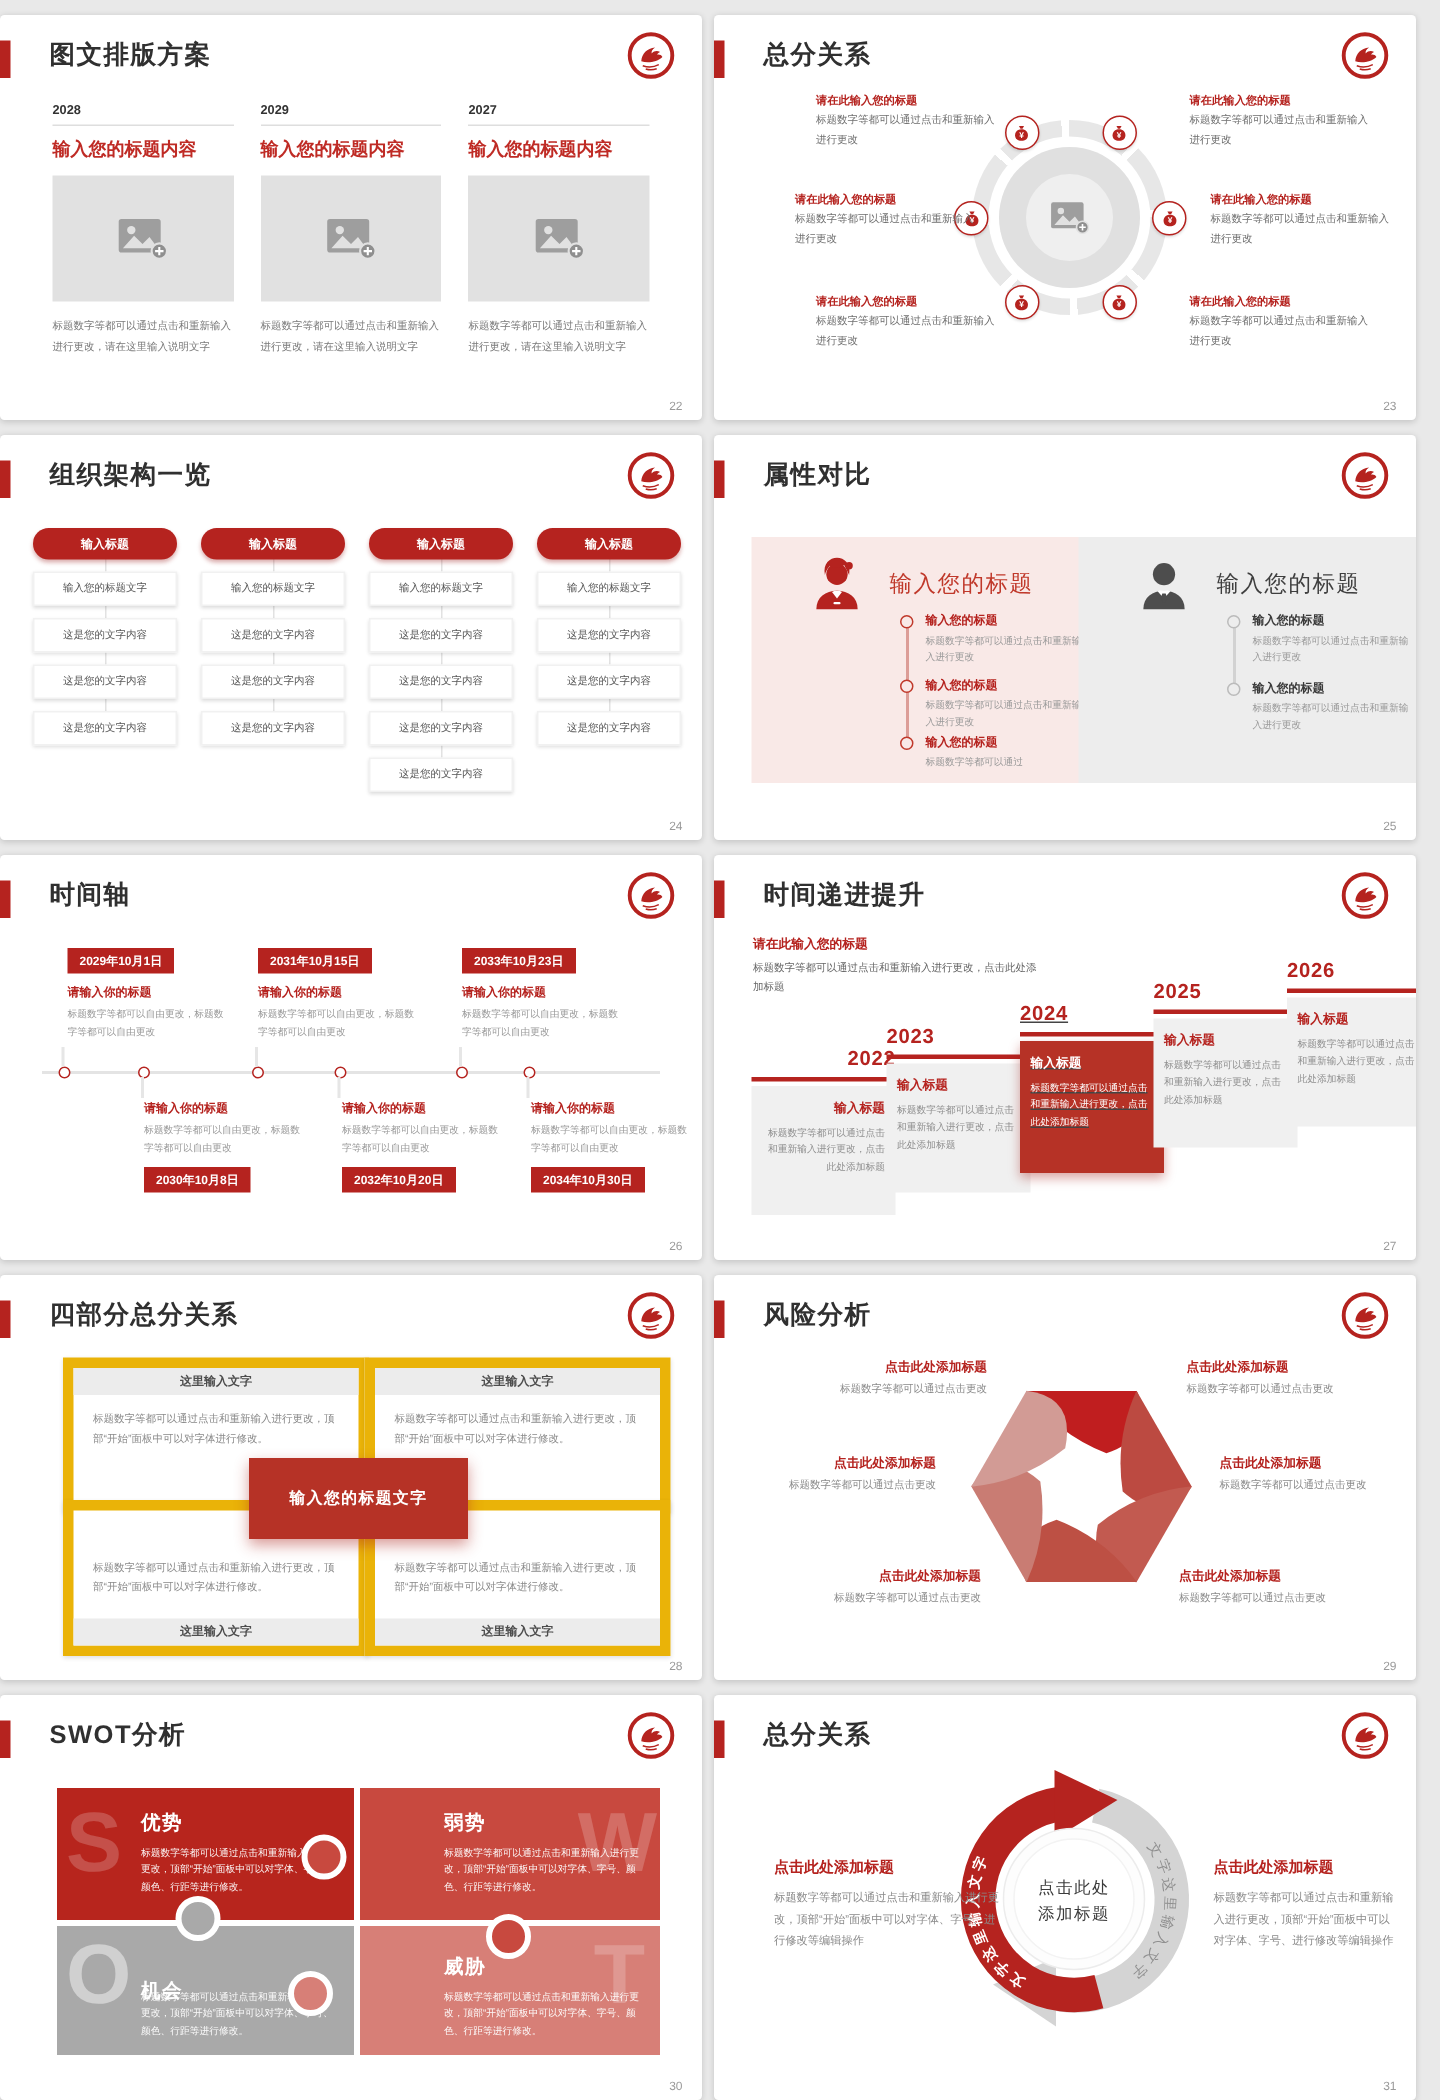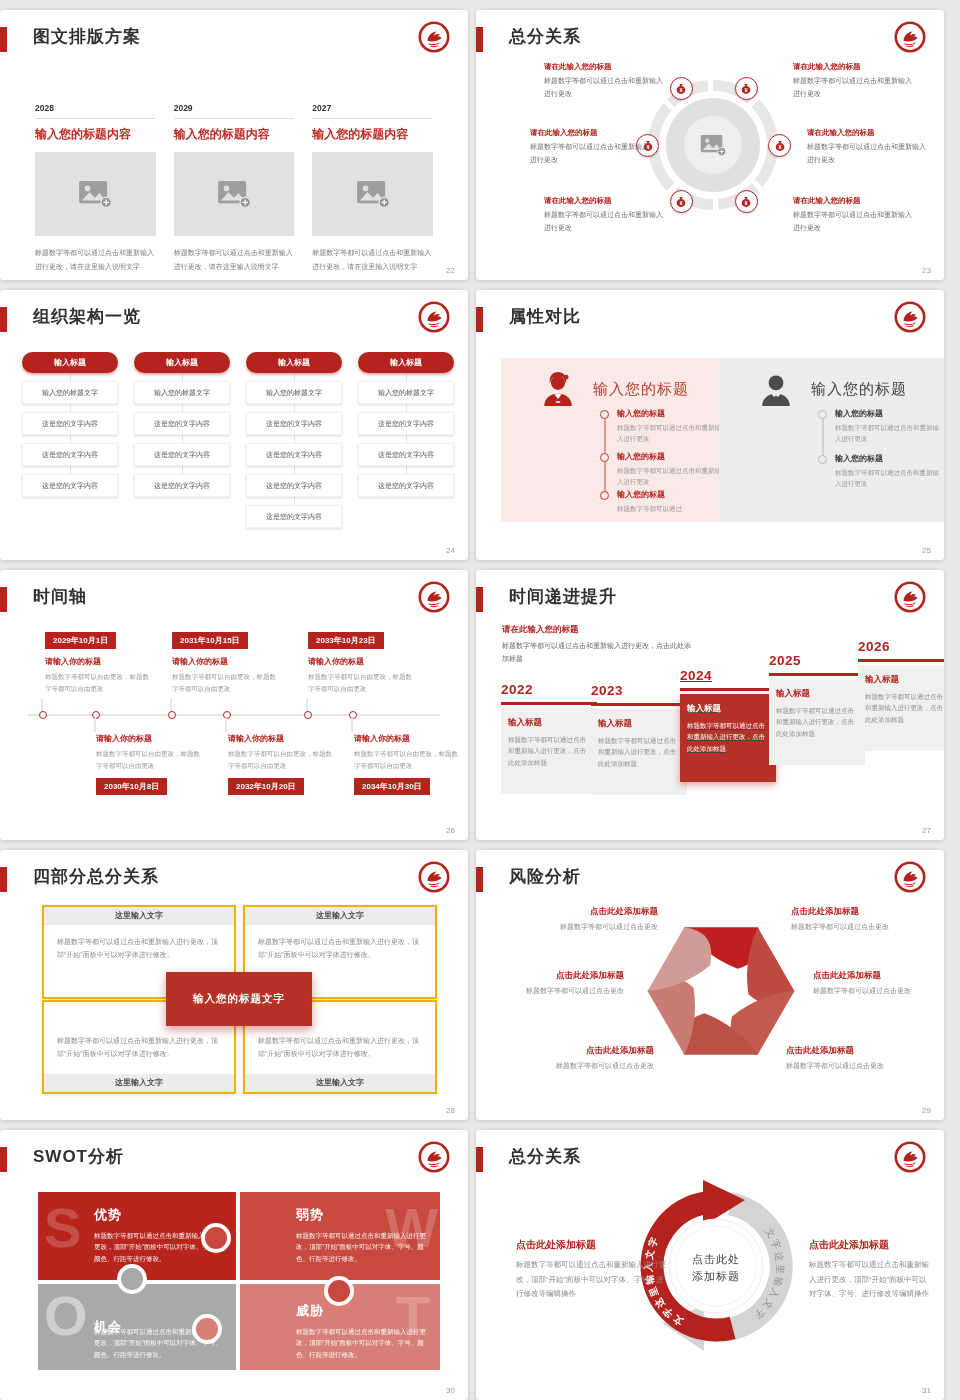--- a/index.html
+++ b/index.html
@@ -6,21 +6,21 @@
   body{background:#e9e9e9;font-family:"Liberation Sans",sans-serif;width:960px;height:1400px;overflow:hidden;}
   .grid{display:grid;grid-template-columns:468px 468px;grid-auto-rows:270px;column-gap:8px;row-gap:10px;padding:10px 16px 0 0;}
   .slide{position:relative;background:#fff;border-radius:3px;box-shadow:0 1px 4px rgba(0,0,0,.16);overflow:hidden;font-size:7px;color:#444;}
   .tbar{position:absolute;left:0;top:17px;width:7px;height:25px;background:#b5231f;}
   .stitle{position:absolute;left:33px;top:15px;font-size:17px;font-weight:bold;color:#303030;letter-spacing:1px;}
   .logo{position:absolute;right:18px;top:11px;width:32px;height:32px;}
   .pnum{position:absolute;right:13px;bottom:5px;font-size:8px;color:#9a9a9a;}
   .red{color:#b5231f;font-weight:bold;}
   
   .s22-wrap{position:absolute;left:35px;right:35px;top:58px;display:flex;gap:18px;}
-  .s22-col{flex:1;margin-top:35px;}
+  .s22-col{flex:1;}
   .s22-year{font-size:8.5px;font-weight:bold;color:#333;padding-bottom:5px;border-bottom:1px solid #dedede;}
   .s22-head{margin-top:7px;font-size:12px;font-weight:bold;color:#bf2b25;}
   .s22-img{margin-top:9px;height:84px;background:#e1e1e1;display:flex;align-items:center;justify-content:center;}
   .s22-cap{margin-top:10px;font-size:7px;color:#7a7a7a;line-height:1.95;}
   
   .s23-blk{position:absolute;width:152px;}
   .s23-blk .t{font-size:7.5px;margin-bottom:3px;}
   .s23-blk .b{font-size:7px;color:#6f6f6f;line-height:1.85;width:120px;}
   .s23-ring{position:absolute;left:172px;top:70px;width:130px;height:130px;border-radius:50%;
     background:repeating-conic-gradient(#e7e7e7 0deg 40deg,#ffffff 40deg 45deg);}
@@ -55,21 +55,21 @@
   .s27-intro .ib{margin-top:4px;font-size:7px;color:#666;line-height:1.85;}
   .step{position:absolute;width:96px;}
   .yr{font-size:13.5px;font-weight:bold;color:#b5231f;letter-spacing:.5px;}
   .yline{height:2.5px;background:#b5231f;margin-top:5px;}
   .scard{margin-top:3px;background:#f0f0f0;padding:9px 7px;min-height:68px;}
   .scard .ct{font-size:8.5px;font-weight:bold;color:#b5231f;}
   .scard .cb{margin-top:5px;font-size:6.5px;color:#8f8f8f;line-height:1.8;}
   .scard.hl{background:#b63226;box-shadow:0 3px 7px rgba(160,30,25,.4);min-height:70px;}
   .scard.hl .ct,.scard.hl .cb{color:#fff;}
   
-  .qcard{position:absolute;width:190px;height:90px;background:#fff;border:2px solid #eab308;box-shadow:0 1px 3px rgba(0,0,0,.12);}
+  .qcard{position:absolute;width:190px;height:90px;background:#fff;border:7px solid #eab308;box-shadow:0 1px 3px rgba(0,0,0,.12);}
   .qbar{position:absolute;left:0;right:0;height:18px;background:#ececec;font-size:8px;font-weight:bold;color:#4d4d4d;line-height:18px;text-align:center;}
   .qbody{position:absolute;left:13px;right:13px;font-size:7px;color:#8a8a8a;line-height:1.9;}
   .s28-center{position:absolute;left:166px;top:122px;width:146px;height:54px;background:#b63226;box-shadow:0 4px 9px rgba(170,35,28,.45);color:#fff;font-size:10.5px;font-weight:bold;letter-spacing:1px;display:flex;align-items:center;justify-content:center;z-index:2;}
   
   .s29-blk{position:absolute;}
   .s29-blk .t{font-size:8.5px;margin-bottom:3px;}
   .s29-blk .b{font-size:7px;color:#8a8a8a;line-height:1.8;}
   .ra{text-align:right;}
   
   .piece{position:absolute;overflow:hidden;}
@@ -380,21 +380,21 @@
   <section class="slide">
     <div class="tbar"></div>
     <div class="stitle">时间递进提升</div>
     <svg class="logo">
         <use href="#ic-logo"></use>
       </svg>
     <div class="s27-intro">
       <div class="it red">请在此输入您的标题</div>
       <div class="ib">标题数字等都可以通过点击和重新输入进行更改，点击此处添加标题</div>
     </div>
-    <div class="step" style="left:25px;top:112px;">
+    <div class="step" style="left:25px;top:128px;text-align:right;">
       <div class="yr">2022</div>
       <div class="yline"></div>
       <div class="scard">
         <div class="ct">输入标题</div>
         <div class="cb">标题数字等都可以通过点击和重新输入进行更改，点击此处添加标题</div>
       </div>
     </div>
     <div class="step" style="left:115px;top:113px;">
       <div class="yr">2023</div>
       <div class="yline"></div>

